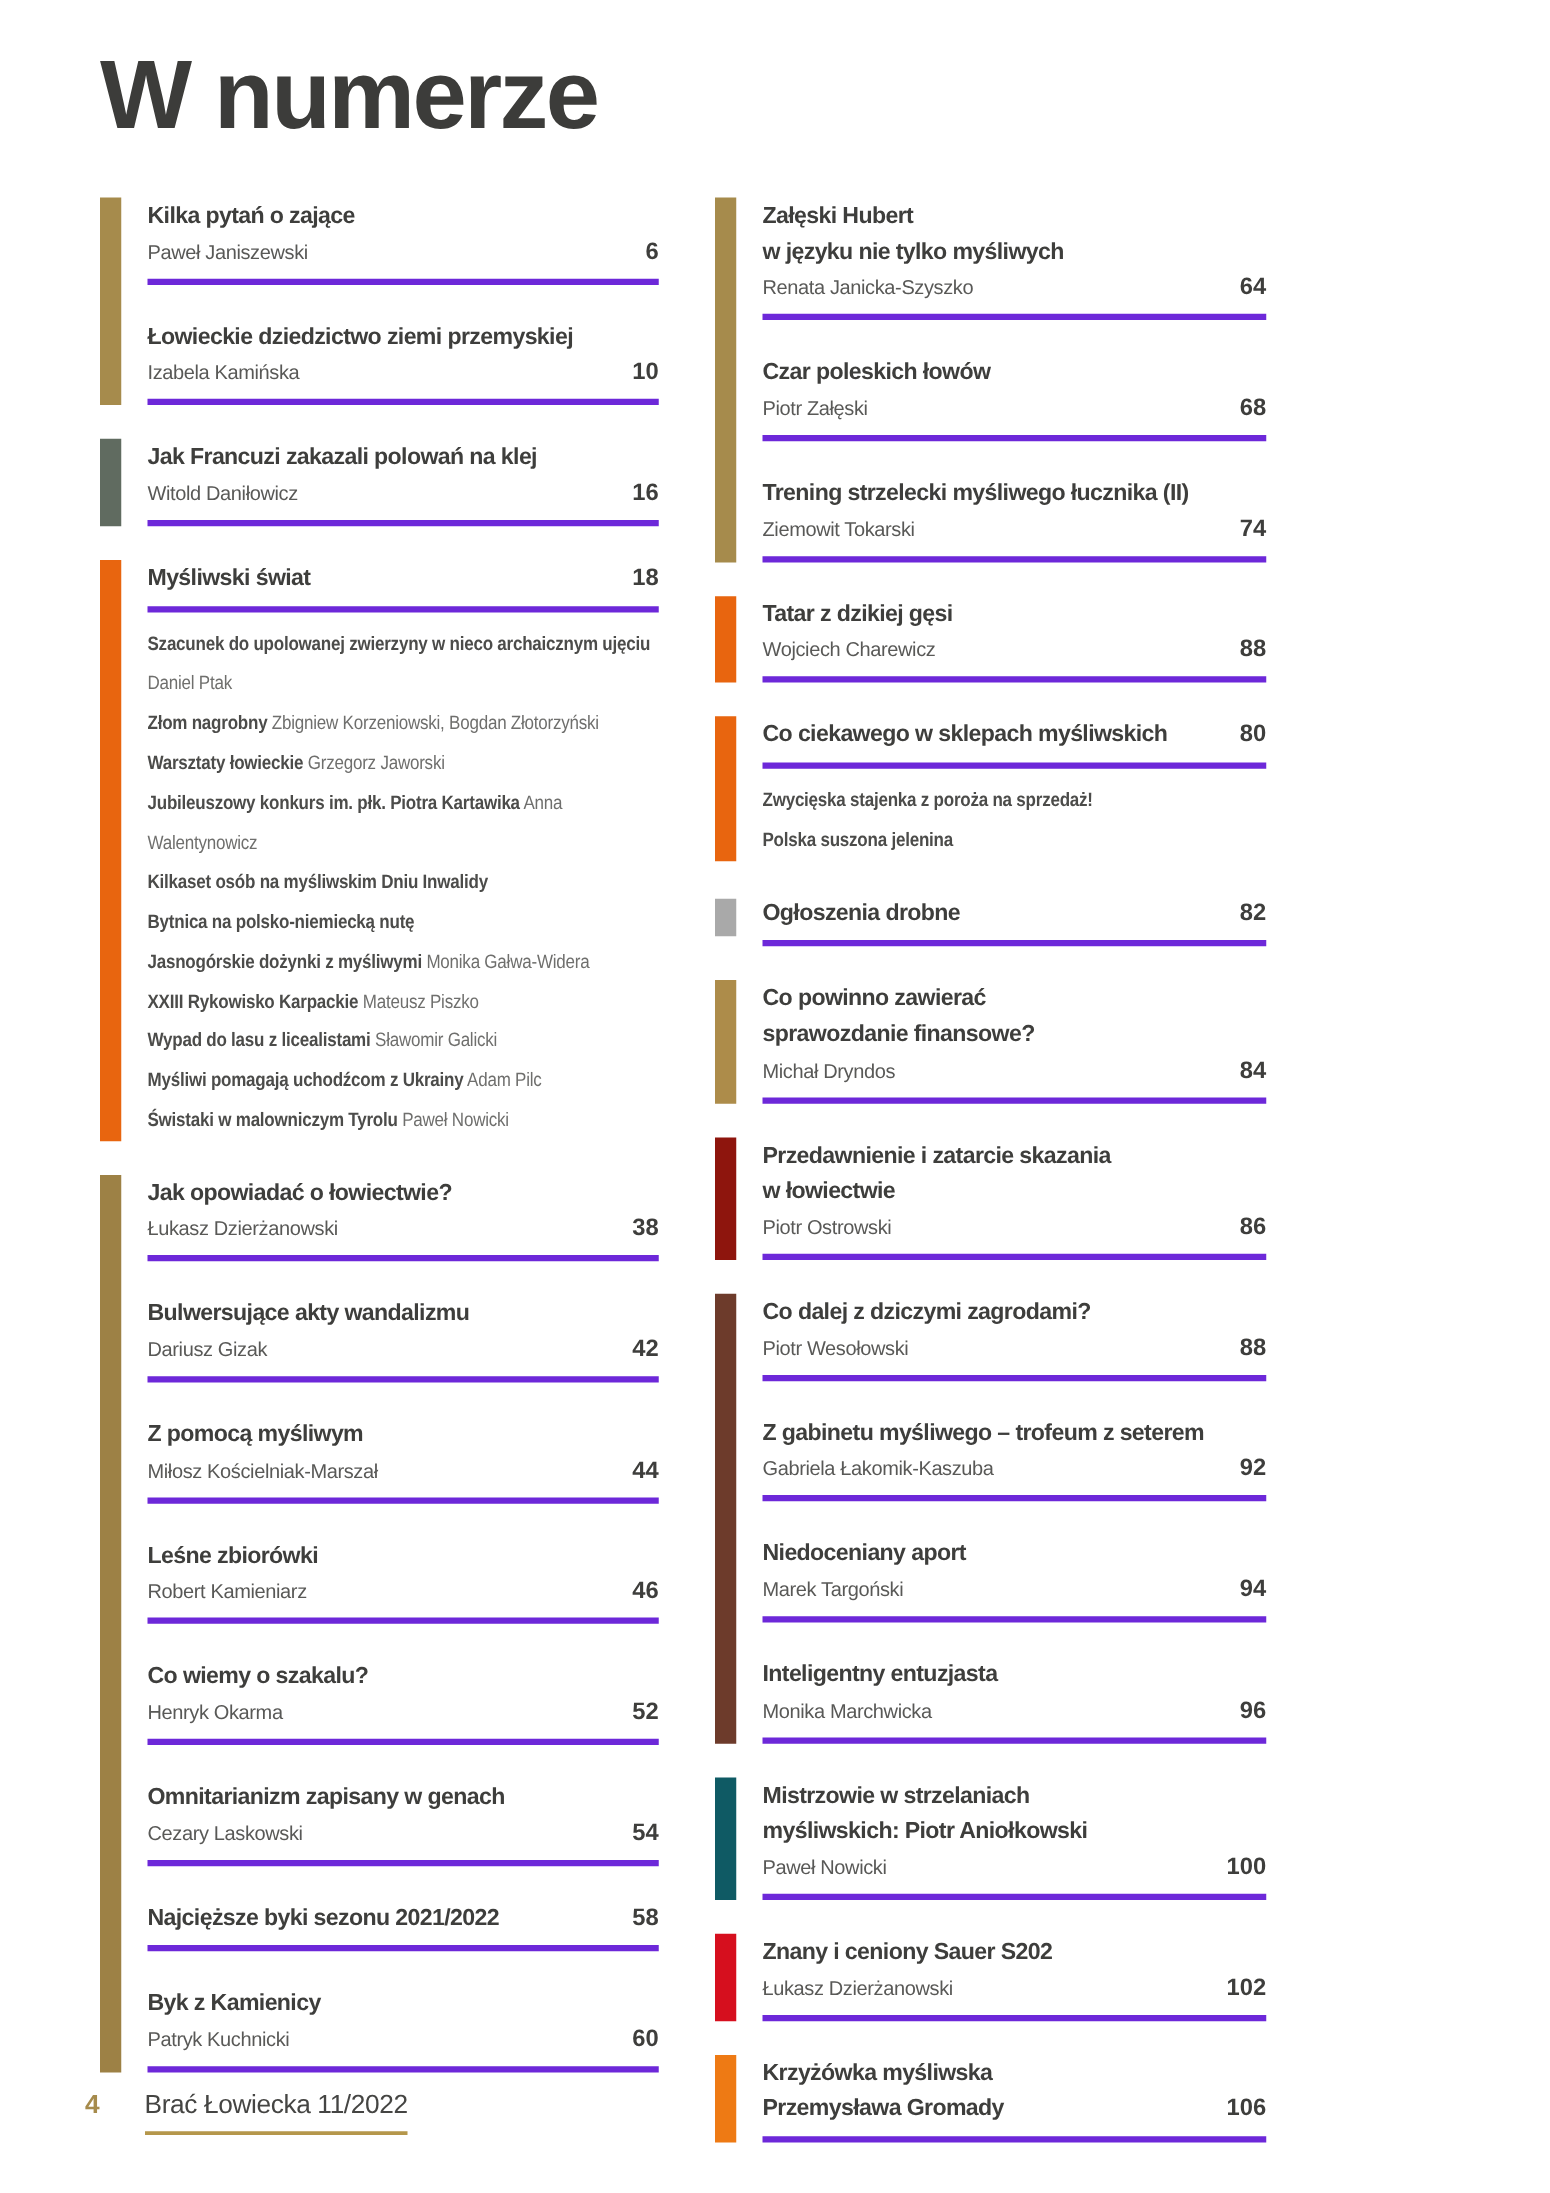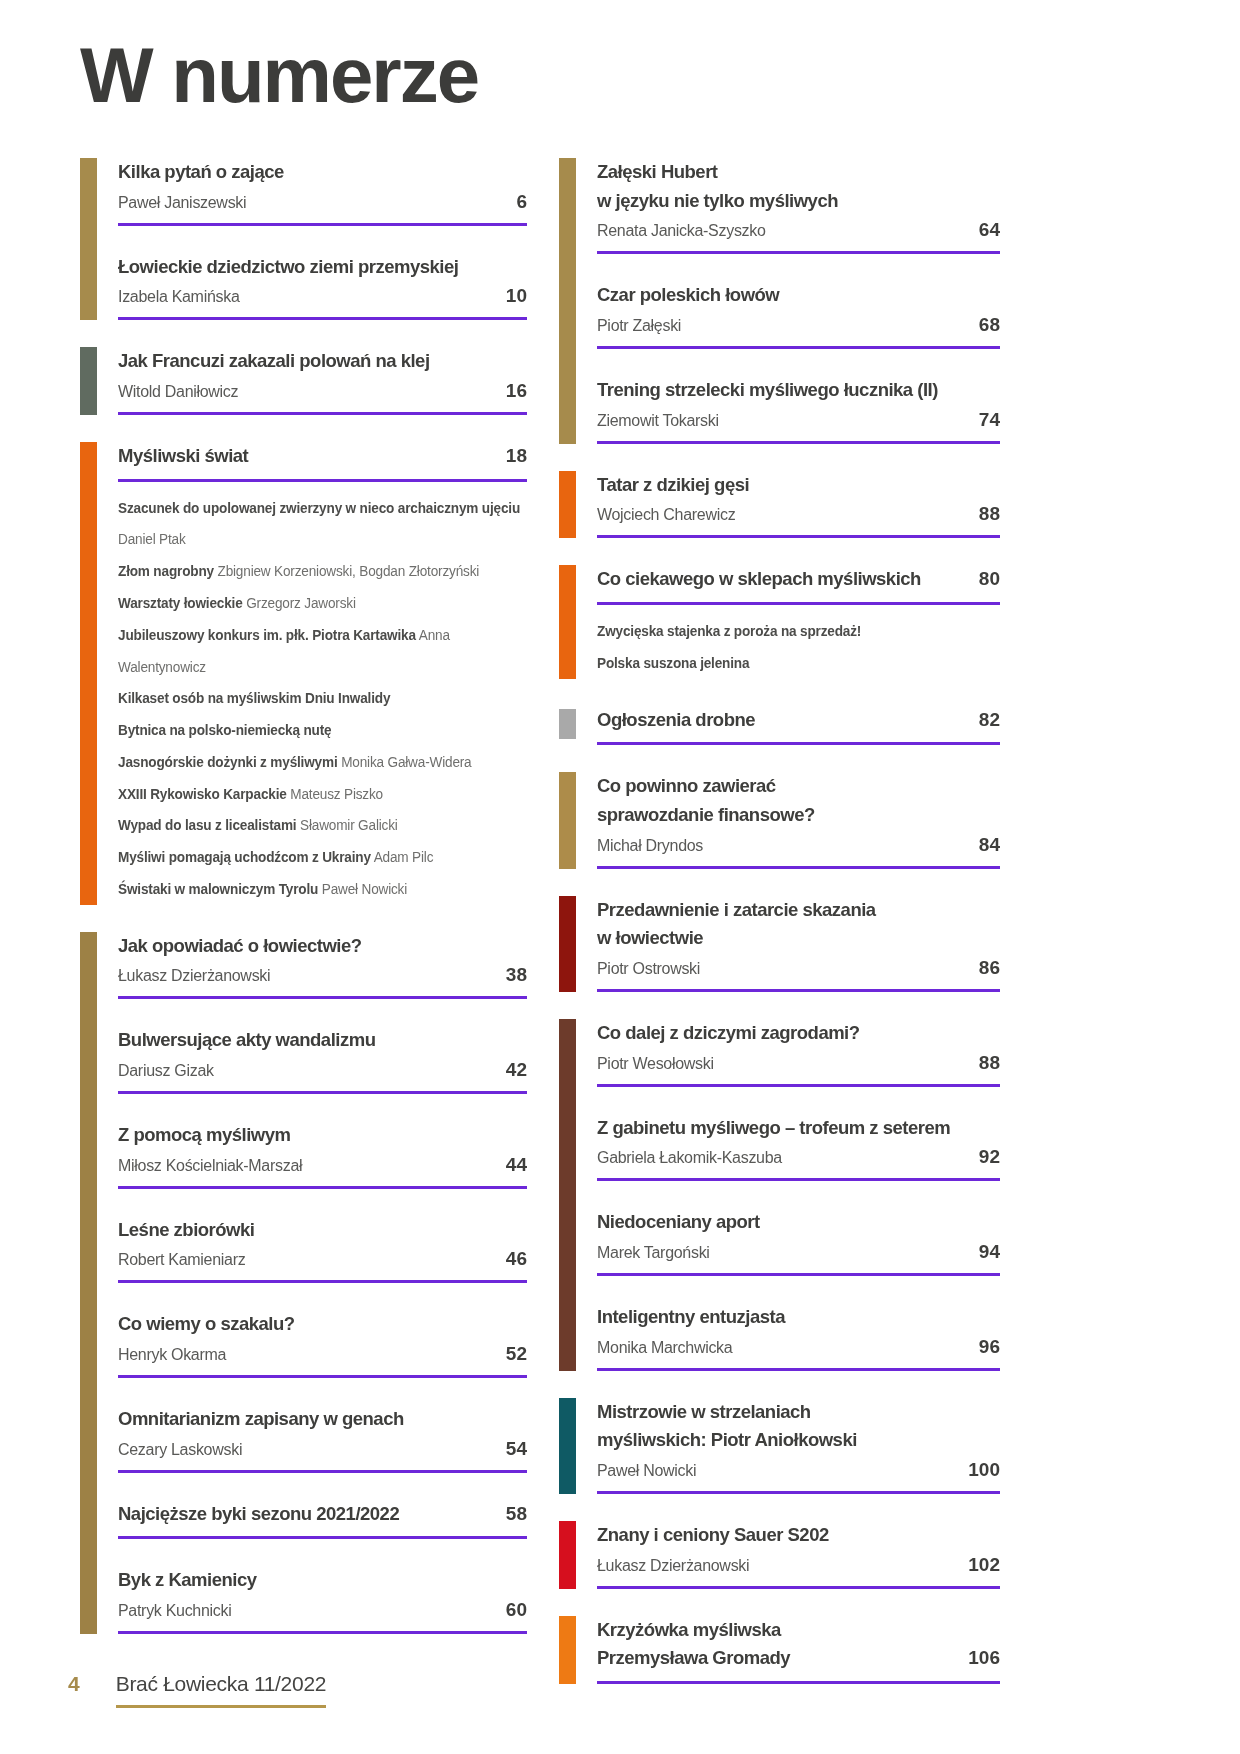--- a/index.html
+++ b/index.html
@@ -5,33 +5,33 @@
   html,body{margin:0;padding:0;}
   body{
     width:1240px;height:1754px;background:#ffffff;position:relative;overflow:hidden;
     font-family:"Liberation Sans",sans-serif;color:#3e3e3c;
   }
   main{padding:36px 0 0 80px;}
   h1{
     font-size:78px;line-height:1;margin:0 0 44px;font-weight:bold;
     letter-spacing:-2px;color:#3c3c3a;
   }
-  .grid{display:grid;grid-template-columns:447px 441px;column-gap:32px;align-items:start;margin-top:16px;}
+  .grid{display:grid;grid-template-columns:447px 441px;column-gap:45px;align-items:start;margin-top:16px;}
   .group{display:flex;}
   .group:not(:last-child){margin-bottom:27px;}
   .bar{width:17px;flex:0 0 17px;margin-right:21px;}
   .bar-square{height:30px;align-self:flex-start;margin-top:3px;}
   .entries{flex:1;min-width:0;}
   .entry:not(:last-child){margin-bottom:27px;}
   .title-line,.title{
     font-weight:bold;font-size:18.5px;letter-spacing:-0.5px;
     color:#3e3e3c;line-height:1.55;
   }
   .row{display:flex;justify-content:space-between;align-items:baseline;}
-  .ruled{border-bottom:3px solid #6d28d9;padding-bottom:8px;}
+  .ruled{border-bottom:5px solid #6d28d9;padding-bottom:8px;}
   .author-row{margin-top:4px;}
   .author{font-size:16px;color:#595957;letter-spacing:-0.3px;line-height:1.5;}
   .pagenum{font-weight:bold;font-size:19px;color:#3e3e3c;margin-left:10px;white-space:nowrap;}
   .sub-list{
     list-style:none;margin:10px 0 0;padding:0;
     width:114%;transform:scaleX(0.877);transform-origin:0 0;
   }
   .sub-item{font-size:15.5px;line-height:2.05;letter-spacing:-0.2px;}
   .sub-bold{font-weight:bold;color:#4c4c4a;}
   .sub-reg{color:#6f6f6d;}

